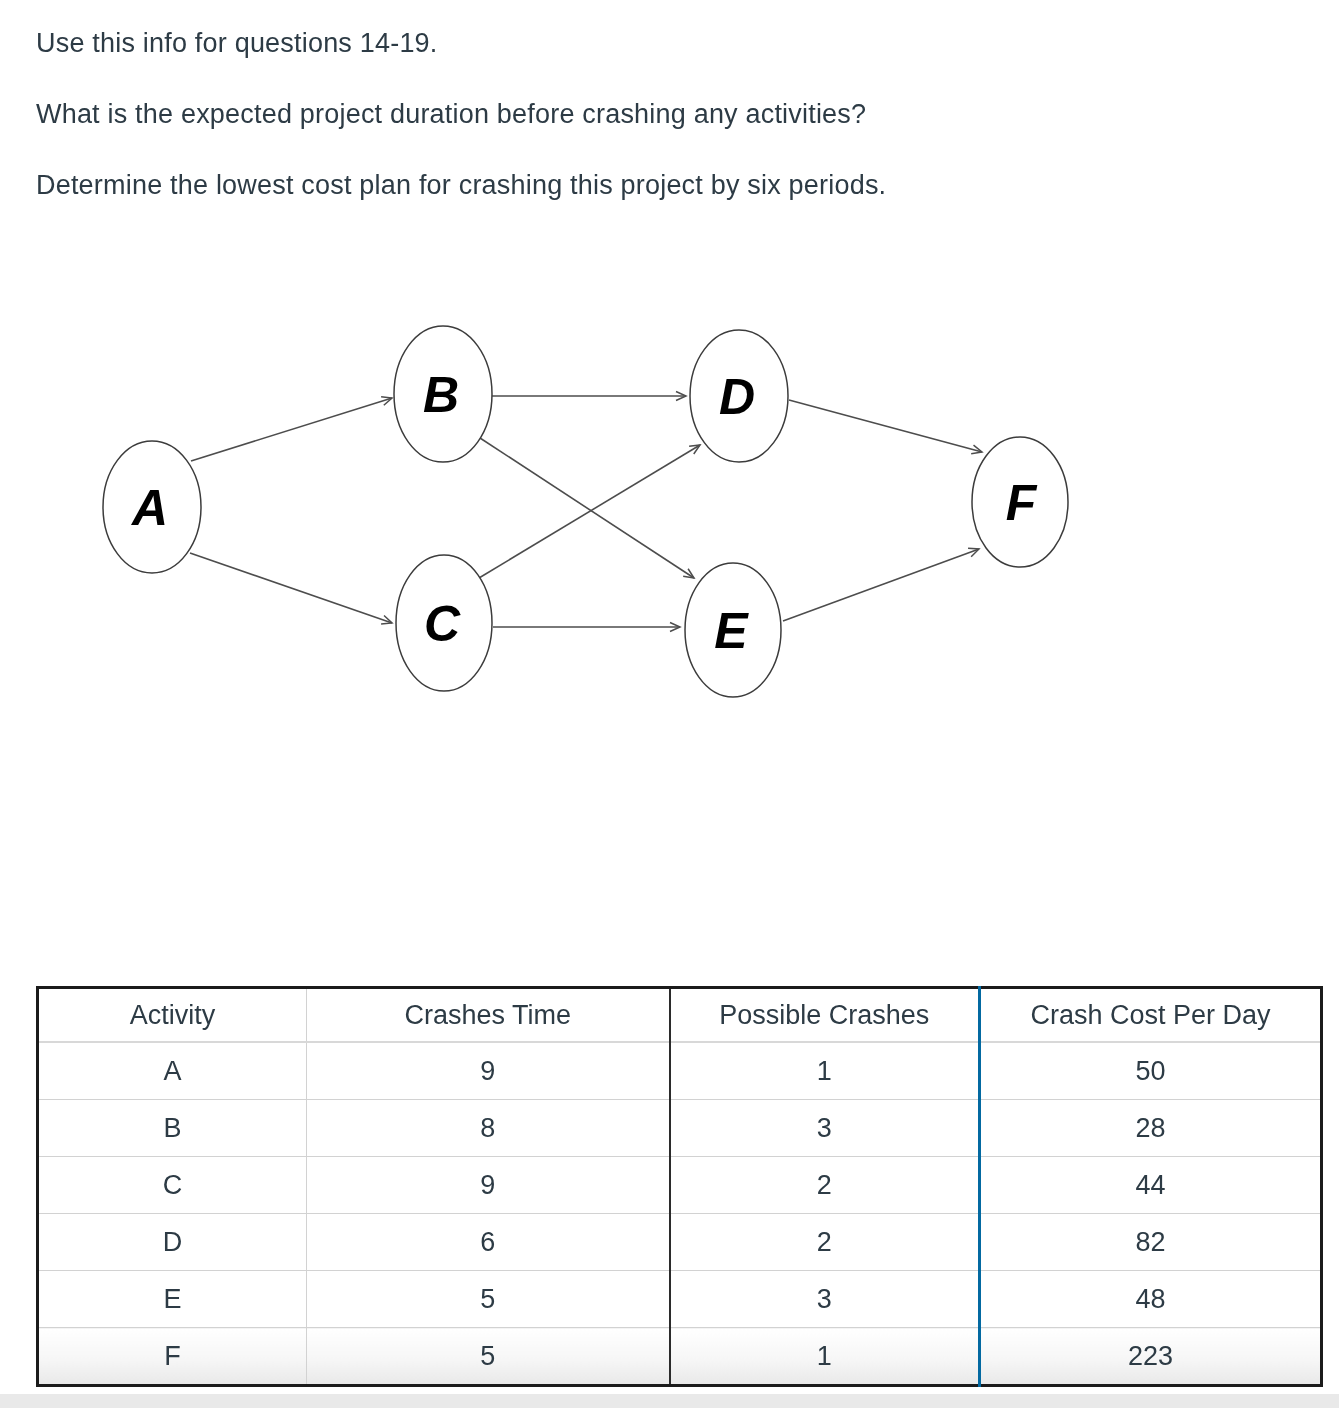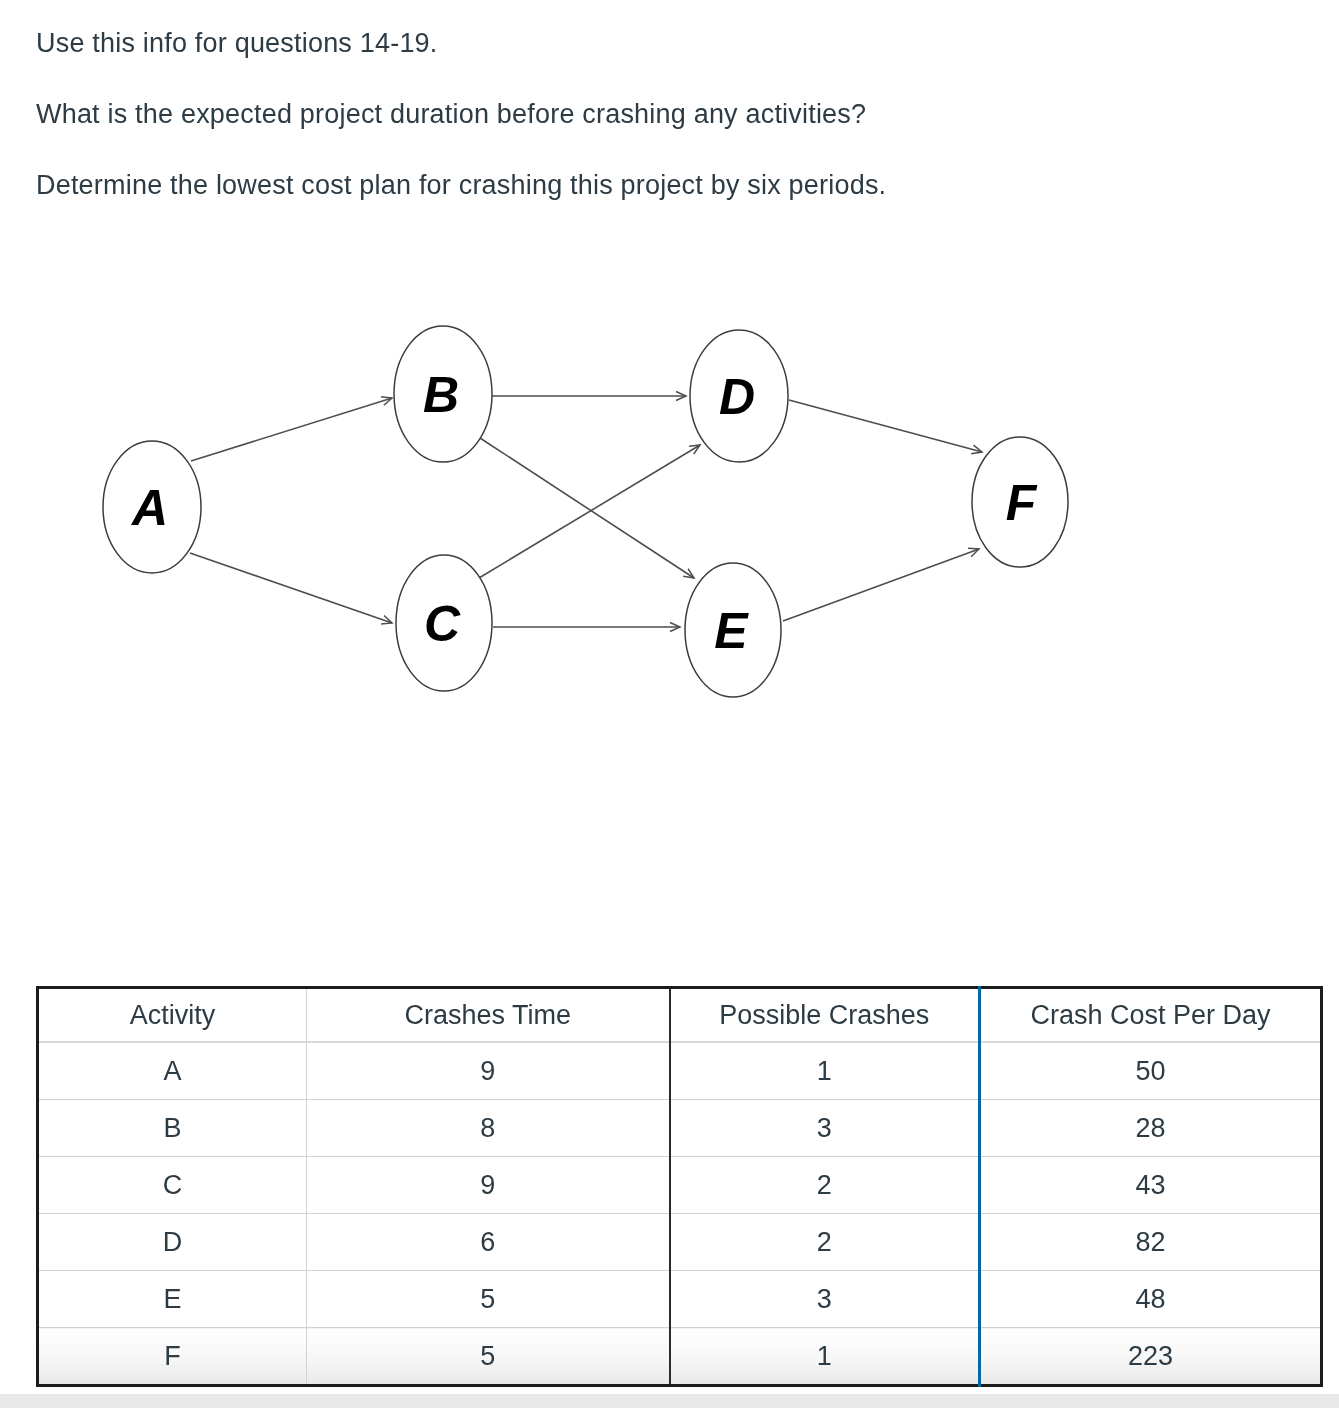--- a/index.html
+++ b/index.html
@@ -169,21 +169,21 @@
       <tr>
         <td>B</td>
         <td>8</td>
         <td>3</td>
         <td>28</td>
       </tr>
       <tr>
         <td>C</td>
         <td>9</td>
         <td>2</td>
-        <td>43</td>
+        <td>44</td>
       </tr>
       <tr>
         <td>D</td>
         <td>6</td>
         <td>2</td>
         <td>82</td>
       </tr>
       <tr>
         <td>E</td>
         <td>5</td>

